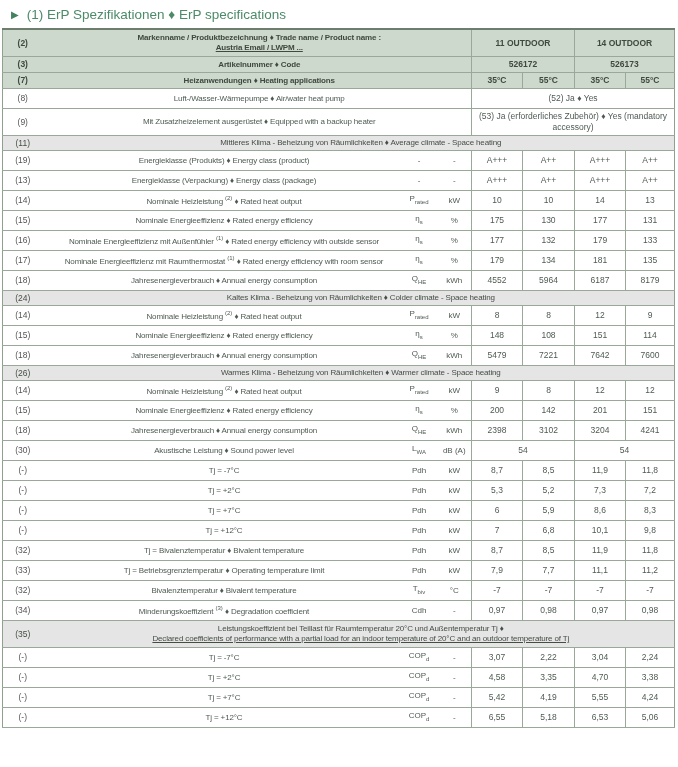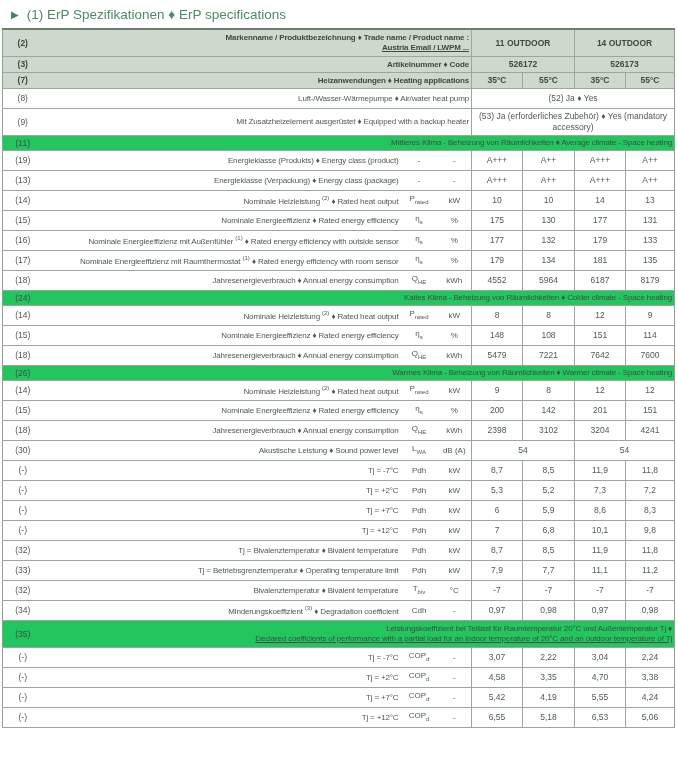--- a/index.html
+++ b/index.html
@@ -4,25 +4,25 @@
 <style>
   html,body{margin:0;padding:0;background:#fff;}
   body{width:678px;height:767px;overflow:hidden;font-family:"Liberation Sans",sans-serif;}
   .title-bar{display:flex;align-items:center;gap:8px;padding:7px 0 6px 11px;color:#4c8a68;font-size:13.5px;}
   .tri{font-size:10px;line-height:1;color:#44815f;}
   table.spec{border-collapse:collapse;table-layout:fixed;width:672px;margin-left:2px;
     border:1px solid #8fa08f;border-top:2px solid #6e7e6e;}
   td{font-size:8.5px;color:#4f5a52;vertical-align:middle;padding:1px 2px;
      border-bottom:1px solid #9aa89a;line-height:1.25;height:17px;overflow:hidden;}
   td.code{text-align:center;color:#555;}
-  td.label{text-align:right;padding-left:7px;font-size:8px;letter-spacing:-0.15px;}
+  td.label{text-align:center;padding-left:7px;font-size:8px;letter-spacing:-0.15px;}
   td.sym,td.unit{text-align:center;font-size:8px;}
   td.val{text-align:center;border-left:1px solid #9aa89a;}
   tr.r-head td{background:#cdd9cc;font-weight:bold;color:#40493f;height:13px;}
-  tr.r-section td{background:#22c55e;color:#454d45;height:12px;}
+  tr.r-section td{background:#e5e5e5;color:#454d45;height:12px;}
   tr.r-data td{background:#fff;}
   tr.tall td{height:24px;}
   sup{font-size:6px;letter-spacing:0;}
   sub{font-size:6px;letter-spacing:0;}
   .l2{margin-top:0px;text-decoration:underline;}
 </style>
 </head>
 <body>
 
 <div class="title-bar">

